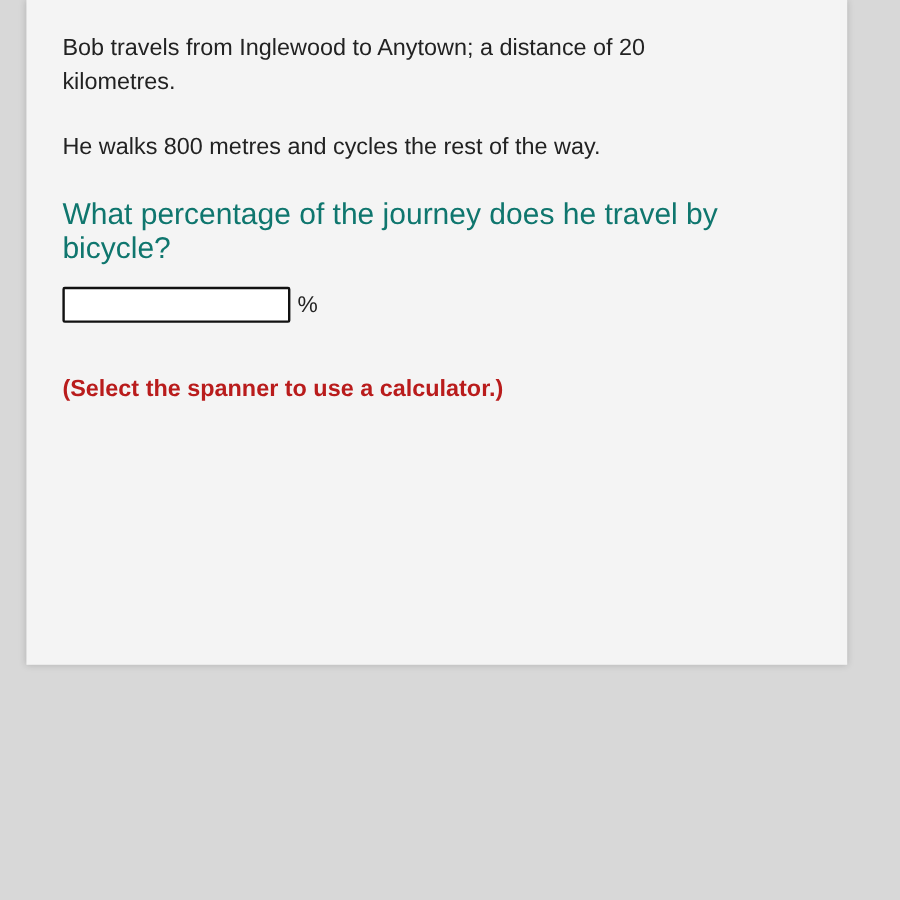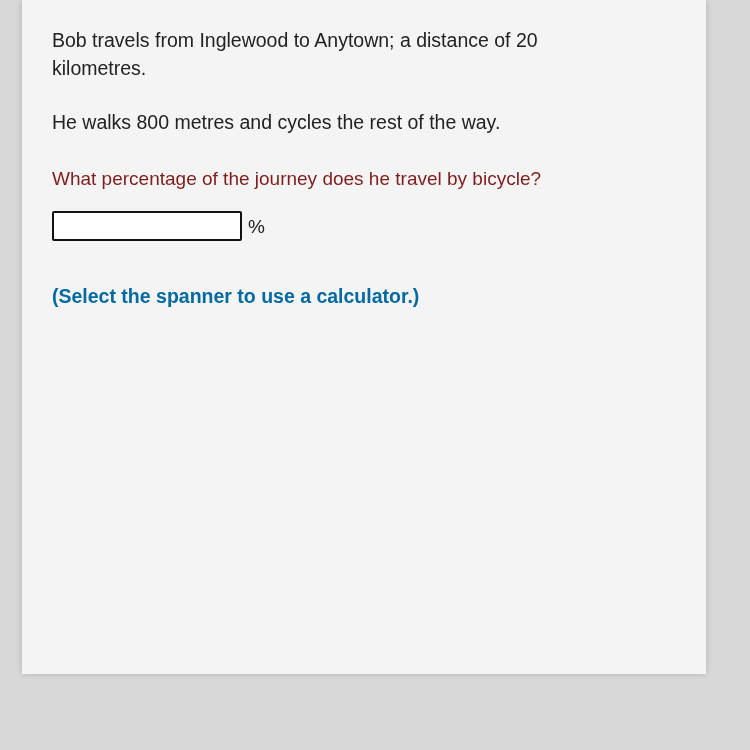--- a/index.html
+++ b/index.html
@@ -11,42 +11,42 @@
     height: 750px;
     background: #d8d8d8;
     font-family: "Liberation Sans", sans-serif;
     overflow: hidden;
   }
   .page {
     position: absolute;
     left: 22px;
     top: 0;
     width: 684px;
-    height: 674px;
+    height: 554px;
     background: #f4f4f4;
     box-shadow: 0 0 6px rgba(0,0,0,0.18);
   }
   .content {
     padding: 26px 32px 0 30px;
   }
   .para {
     font-size: 19.5px;
     line-height: 28px;
     color: #222222;
     margin: 0 0 26px 0;
     max-width: 570px;
     font-weight: 400;
   }
   .para.second {
     margin-bottom: 29px;
   }
   .question {
-    font-size: 19px;
+    font-size: 25px;
     line-height: 28px;
-    color: #7f1d1d;
+    color: #0f766e;
     margin: 0 0 18px 0;
   }
   .answer-row {
     display: flex;
     align-items: center;
     margin: 0 0 44px 0;
   }
   .answer-input {
     width: 190px;
     height: 30px;
@@ -62,21 +62,21 @@
   }
   .percent-sign {
     font-size: 19px;
     color: #222222;
     margin-left: 6px;
     line-height: 1;
   }
   .hint {
     font-size: 19.5px;
     font-weight: bold;
-    color: #0369a1;
+    color: #b91c1c;
     margin: 0;
   }
 </style>
 </head>
 <body>
 
 <div class="page">
   <div class="content">
 
     <p class="para">Bob travels from Inglewood to Anytown; a distance of 20 kilometres.</p>

